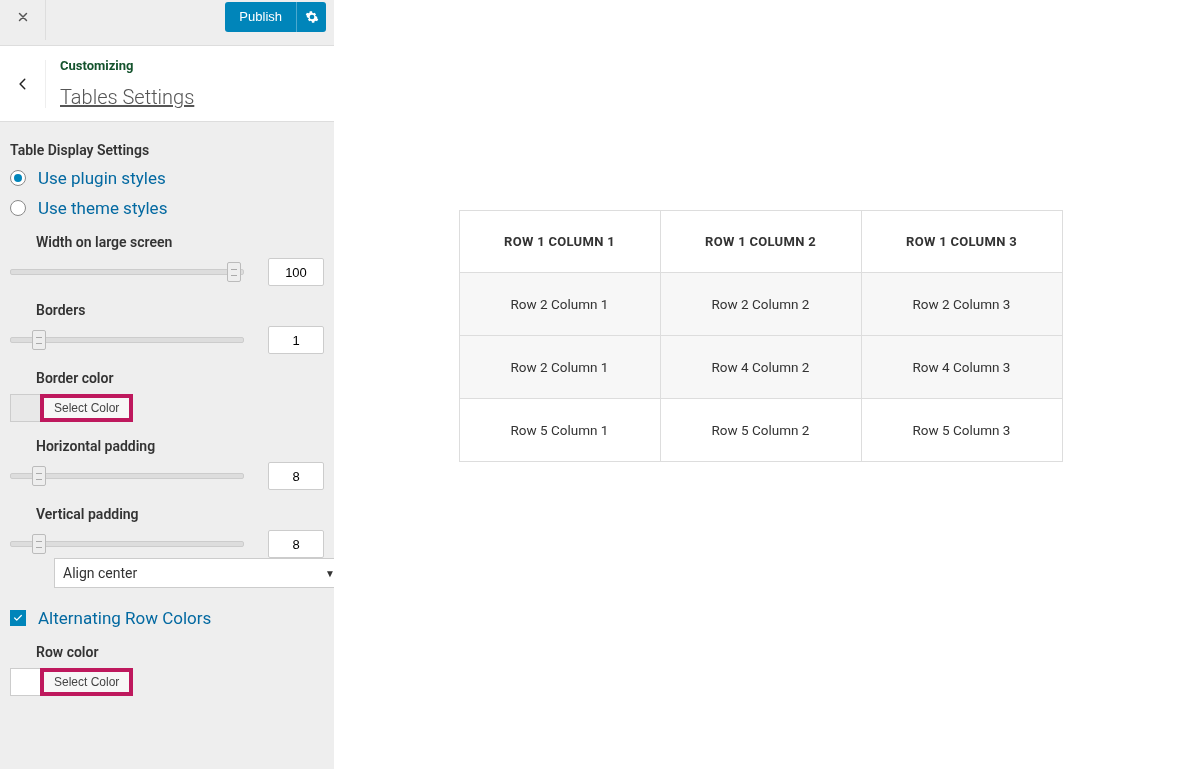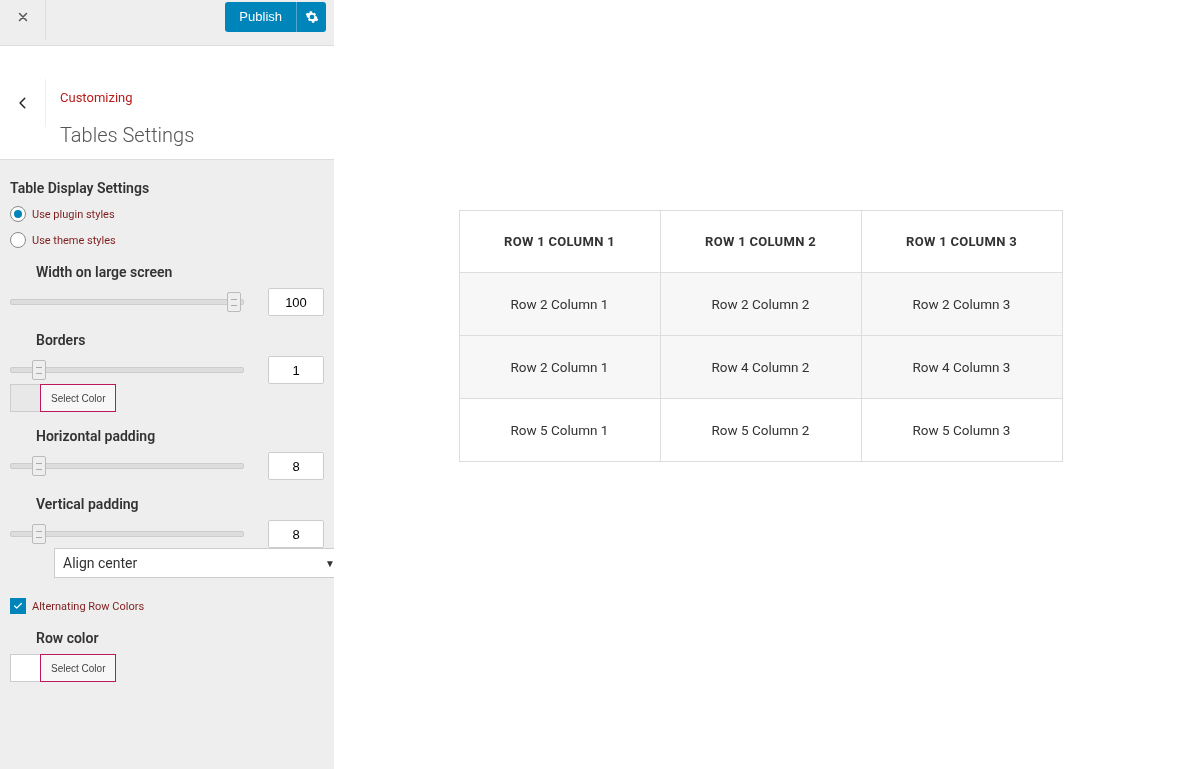--- a/index.html
+++ b/index.html
@@ -40,27 +40,27 @@
   .header-row {
     background:#fff; border-bottom:1px solid #ddd; display:flex; align-items:center;
     padding: 12px 0;
   }
   .back-btn {
     width:46px; height:48px; display:flex; align-items:center; justify-content:center;
     border-right:1px solid #eee; cursor:pointer;
   }
   .back-btn svg { width:14px; height:14px; fill:#333; }
   .header-text { padding-left:14px; }
-  .header-small { font-size:13px; color:#b91c1c; font-weight:400;margin-top:32px; }
-  .header-title { font-size:20px; color:#555; font-weight:300; margin-top:18px; }
+  .header-small { font-size:13px; color:#14532d; font-weight:700; }
+  .header-title { font-size:20px; color:#555; font-weight:300; margin-top:12px;text-decoration:underline; }
   .scroll-pane {
     flex:1; overflow-y:auto; padding: 14px 10px 24px 10px;
   }
   .section-label { font-size:14px; font-weight:600; color:#333; margin-bottom:10px; margin-top:6px;}
-  .radio-row, .check-row { display:flex; align-items:center; gap:6px; margin-bottom:10px; font-size:11px; color:#7f1d1d; }
+  .radio-row, .check-row { display:flex; align-items:center; gap:12px; margin-bottom:10px; font-size:17px; color:#0369a1; }
   .radio-outer {
     width:16px; height:16px; border:1px solid #888; border-radius:50%; display:flex;
     align-items:center; justify-content:center; background:#fff;
   }
   .radio-outer.checked::after {
     content:""; width:8px; height:8px; border-radius:50%; background:#0085ba;
   }
   .field-label { font-size:14px; font-weight:600; color:#333; margin-top:16px; margin-bottom:8px;margin-left:26px; }
   .slider-row { display:flex; align-items:center; gap:24px; }
   .slider-track {
@@ -77,22 +77,22 @@
   .slider-thumb::before { top:6px; }
   .slider-thumb::after { top:12px; }
   .num-input {
     width:56px; height:28px; border:1px solid #ccc; background:#fff; text-align:center;
     font-size:13px; border-radius:2px;
   }
   .color-row { display:flex; align-items:center; gap:0; }
   .color-swatch { width:30px; height:28px; border:1px solid #ccc; border-right:none; background:#fff; }
   .color-swatch.grey { background:#e8e8e8; }
   .select-color-btn {
-    height:28px; padding:0 10px; font-size:10px; color:#444; background:#f7f7f7;
-    border:1px solid #be185d; cursor:pointer;
+    height:28px; padding:0 10px; font-size:12px; color:#444; background:#f7f7f7;
+    border:4px solid #be185d; cursor:pointer;
   }
   .select-box {
     width:290px; height:30px; border:1px solid #ccc; background:#fff; display:flex;
     align-items:center; justify-content:space-between; padding:0 8px; font-size:14px; color:#333;
     cursor:pointer;
     margin-left:44px;
   }
   .select-caret { font-size:10px; color:#333; }
   .checkbox {
     width:16px; height:16px; border:1px solid #888; background:#fff; display:flex;
@@ -169,20 +169,21 @@
       </div>
 
       <div class="field-label">Borders</div>
       <div class="slider-row">
         <div class="slider-track">
           <div class="slider-thumb" style="left:12%"></div>
         </div>
         <input class="num-input" value="1" style="">
       </div>
 
+      <div class="field-label">Border color</div>
       <div class="color-row">
         <div class="color-swatch grey"></div>
         <button class="select-color-btn">Select Color</button>
       </div>
 
       <div class="field-label">Horizontal padding</div>
       <div class="slider-row">
         <div class="slider-track">
           <div class="slider-thumb" style="left:12%"></div>
         </div>

